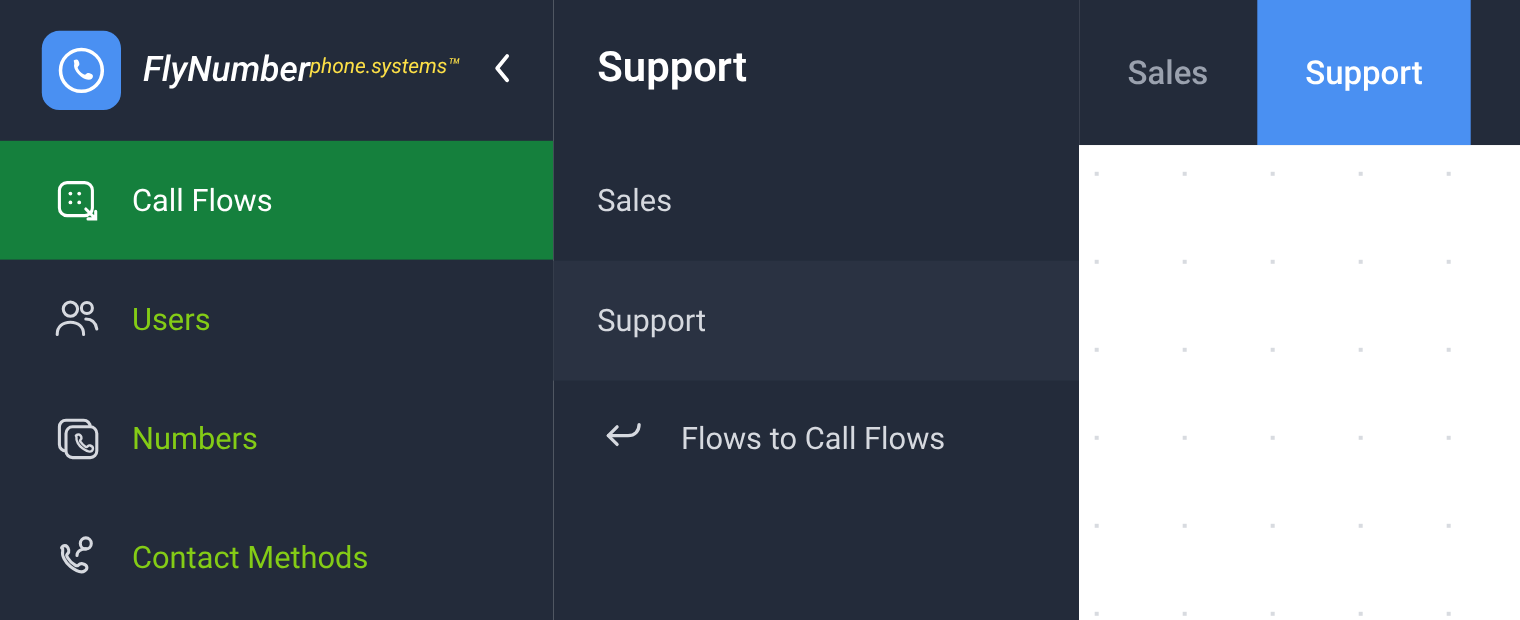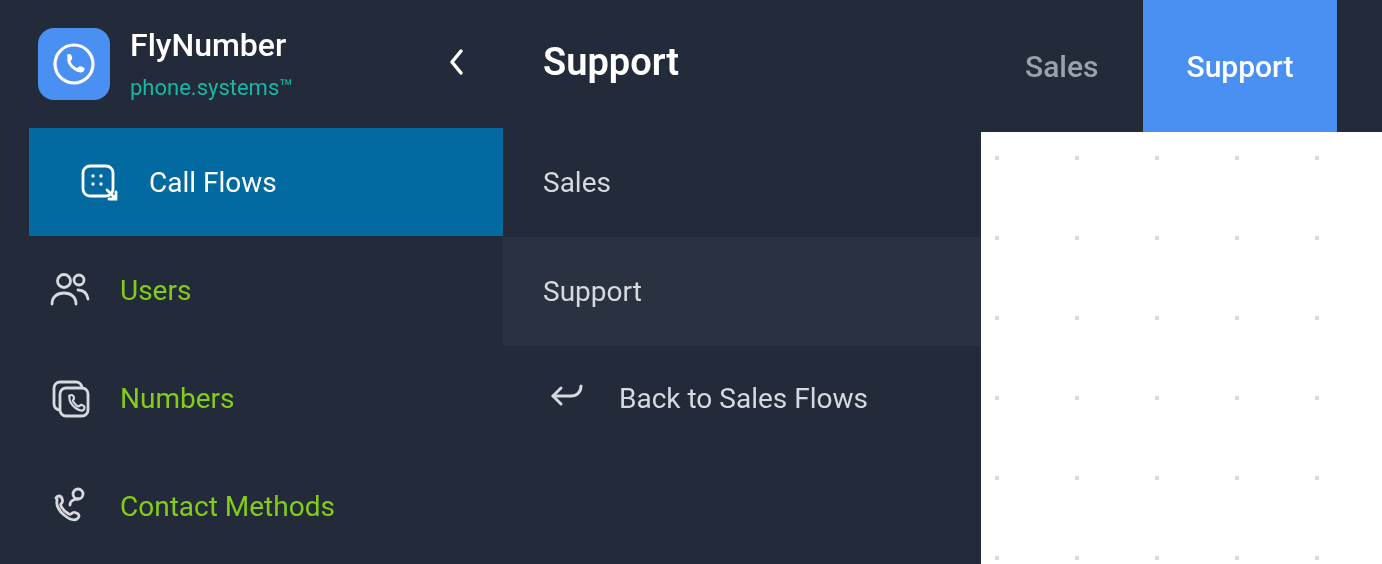--- a/index.html
+++ b/index.html
@@ -38,56 +38,56 @@
       height: 72px;
       background: #4a90f2;
       border-radius: 16px;
       display: flex;
       align-items: center;
       justify-content: center;
       flex-shrink: 0;
     }
     .brand-text {
       display: flex;
-      flex-direction: column;
+      flex-direction: row;
       flex: 1;
+      font-style: italic;
     }
     .brand-title {
       color: #ffffff;
       font-size: 32px;
       font-weight: 500;
       line-height: 1.1;
     }
     .brand-subtitle {
-      color: #14b8a6;
-      font-size: 22px;
+      color: #fde047;
+      font-size: 19px;
       font-weight: 400;
-      margin-top: 12px;
+      margin-top: 2px;
     }
     .collapse-btn {
       color: #ffffff;
       cursor: pointer;
       padding: 8px;
     }
     .nav {
       display: flex;
       flex-direction: column;
     }
     .nav-item {
       display: flex;
       align-items: center;
       gap: 28px;
       padding: 32px 0 32px 48px;
       cursor: pointer;
       color: #84cc16;
     }
     .nav-item.active {
-      background: #0369a1;
-      color: #ffffff;
-      margin-left: 29px;
+      background: #15803d;
+      color: #ffffff;
     }
     .nav-icon {
       width: 44px;
       height: 44px;
       display: flex;
       align-items: center;
       justify-content: center;
       flex-shrink: 0;
     }
     .nav-label {
@@ -252,21 +252,21 @@
     <div class="panel-item highlight">
       <span>Support</span>
     </div>
     <div class="panel-back">
       <span>
         <svg width="36" height="32" viewBox="0 0 36 32" fill="none">
           <path d="M12 24 L4 16 L12 8" stroke="#d6d9df" stroke-width="3" stroke-linecap="round" stroke-linejoin="round"></path>
           <path d="M4 16 H22 C28 16 32 12 32 6" stroke="#d6d9df" stroke-width="3" stroke-linecap="round" fill="none"></path>
         </svg>
       </span>
-      <span class="panel-back-label">Back to Sales Flows</span>
+      <span class="panel-back-label">Flows to Call Flows</span>
     </div>
   </aside>
 
   <main class="main">
     <div class="topbar">
       <div class="tab inactive">
         <span>Sales</span>
       </div>
       <div class="tab active">
         <span>Support</span>

